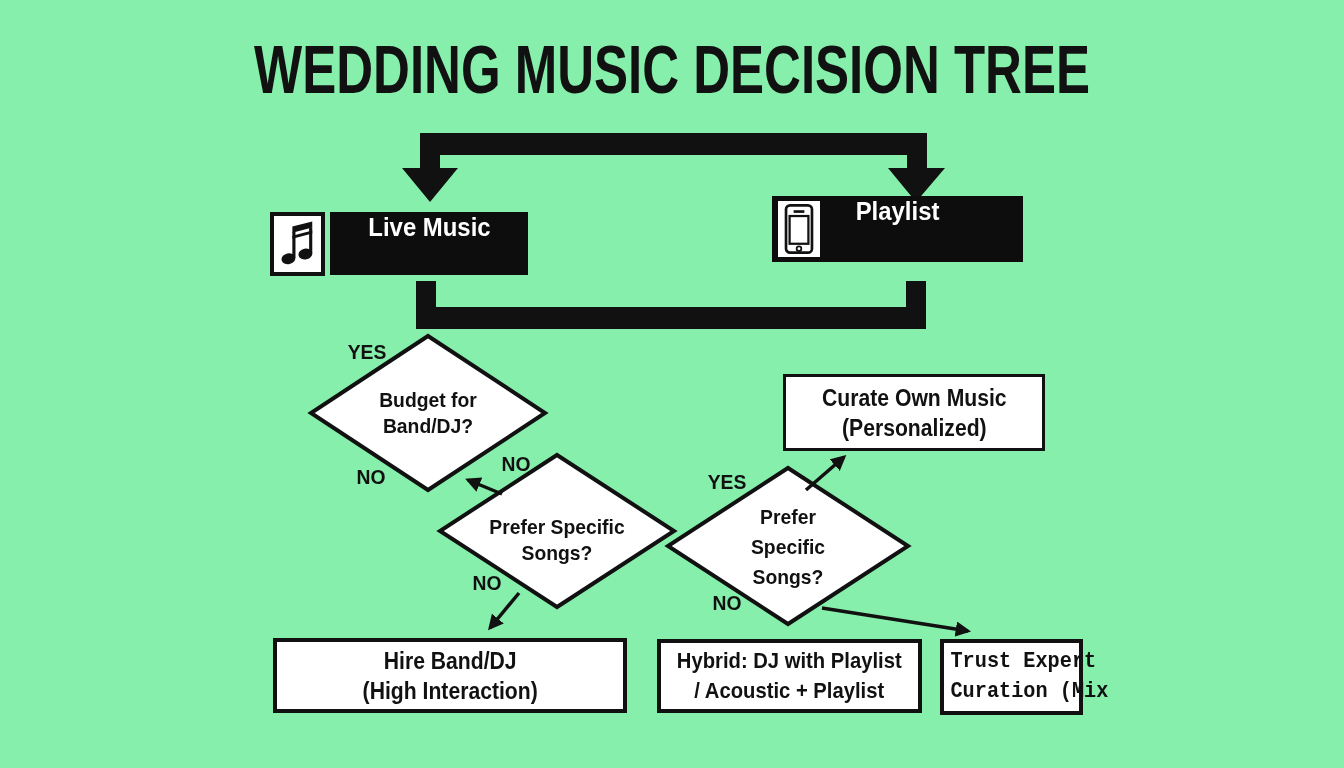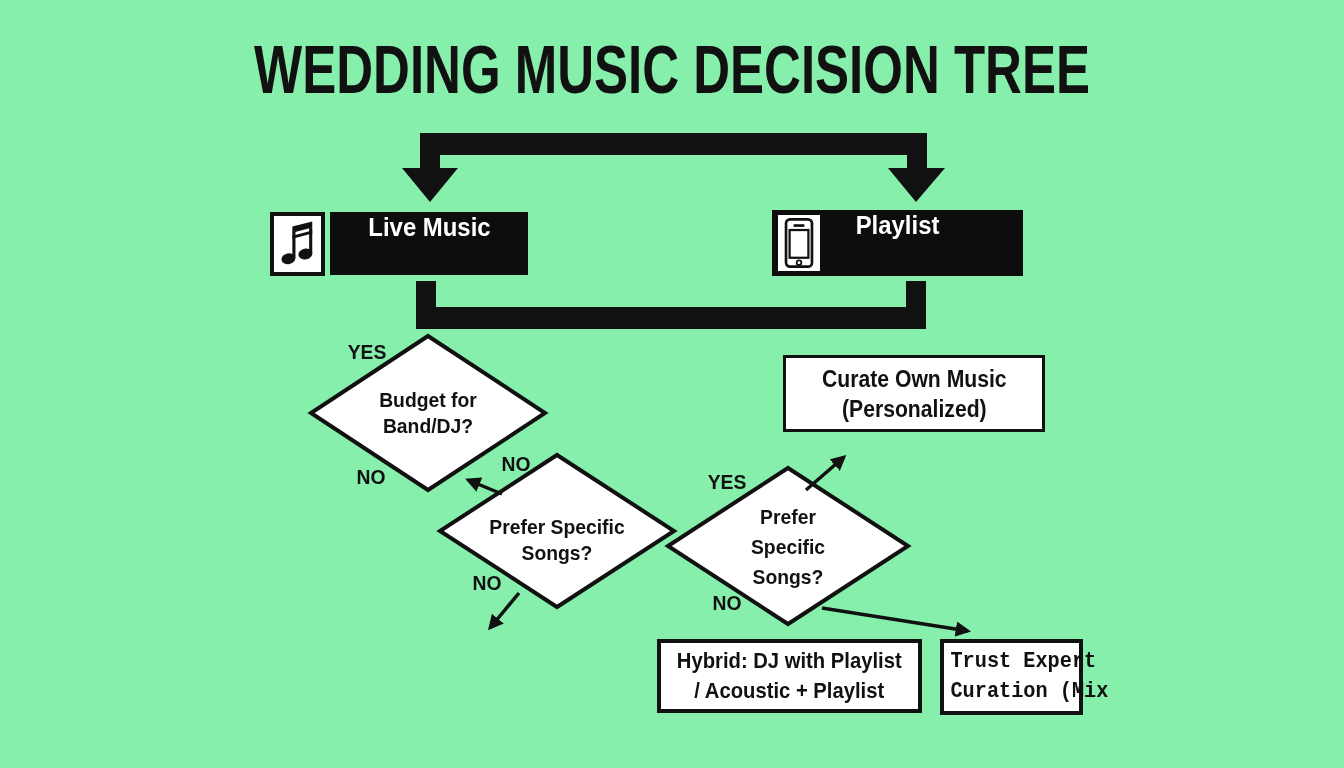--- a/index.html
+++ b/index.html
@@ -18,21 +18,21 @@
     transform:scaleX(0.75);white-space:nowrap;
   }
 
   
   .bar{
     position:absolute;background:#0d0d0d;color:#fff;font-weight:bold;
     display:flex;align-items:flex-start;justify-content:center;
   }
   .bar .bar-label{transform:scaleX(0.92);font-size:26px;white-space:nowrap;}
   .bar-live{left:330px;top:212px;width:198px;height:63px;}
-  .bar-playlist{left:772px;top:210px;width:251px;height:66px;box-sizing:border-box;}
+  .bar-playlist{left:772px;top:196px;width:251px;height:66px;box-sizing:border-box;}
 
   .icon-box-music{
     position:absolute;left:270px;top:212px;width:55px;height:64px;
     background:#fff;border:4px solid #111;box-sizing:border-box;
     display:flex;align-items:center;justify-content:center;
   }
   .icon-inset-phone{
     position:absolute;left:6px;top:5px;width:42px;height:56px;background:#fff;
     display:flex;align-items:center;justify-content:center;
   }
@@ -60,21 +60,21 @@
 
   
   .obox{
     position:absolute;background:#fff;border:4px solid #111;box-sizing:border-box;
     display:flex;align-items:center;justify-content:center;
   }
   .obox .otext{
     font-weight:bold;font-size:23px;line-height:30px;text-align:center;
     transform:scaleX(0.92);white-space:nowrap;
   }
-  .obox-curate{left:783px;top:355px;width:262px;height:77px;border-width:3px;}
+  .obox-curate{left:783px;top:374px;width:262px;height:77px;border-width:3px;}
   .obox-hire{left:273px;top:638px;width:354px;height:75px;}
   .obox-hybrid{left:657px;top:639px;width:265px;height:74px;}
   .obox-hybrid .otext{font-size:22px;}
   .obox-trust{left:940px;top:639px;width:143px;height:76px;justify-content:flex-start;font-family:Liberation Mono, monospace;}
   .obox-trust .otext{
     font-size:22px;text-align:left;padding-left:7px;
     transform:scaleX(0.92);transform-origin:left center;
   }
 </style>
 </head>
@@ -153,20 +153,26 @@
     <div>Songs?</div>
   </div>
 
   <div class="obox obox-curate">
     <div class="otext">
       <div>Curate Own Music</div>
       <div>(Personalized)</div>
     </div>
   </div>
 
+  <div class="obox obox-hire">
+    <div class="otext">
+      <div>Hire Band/DJ</div>
+      <div>(High Interaction)</div>
+    </div>
+  </div>
 
   <div class="obox obox-hybrid">
     <div class="otext">
       <div>Hybrid: DJ with Playlist</div>
       <div>/ Acoustic + Playlist</div>
     </div>
   </div>
 
   <div class="obox obox-trust">
     <div class="otext">

